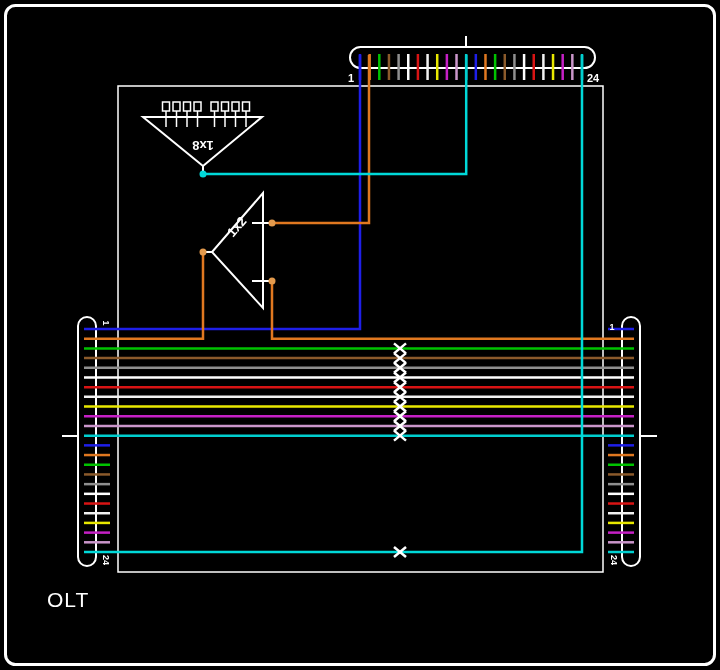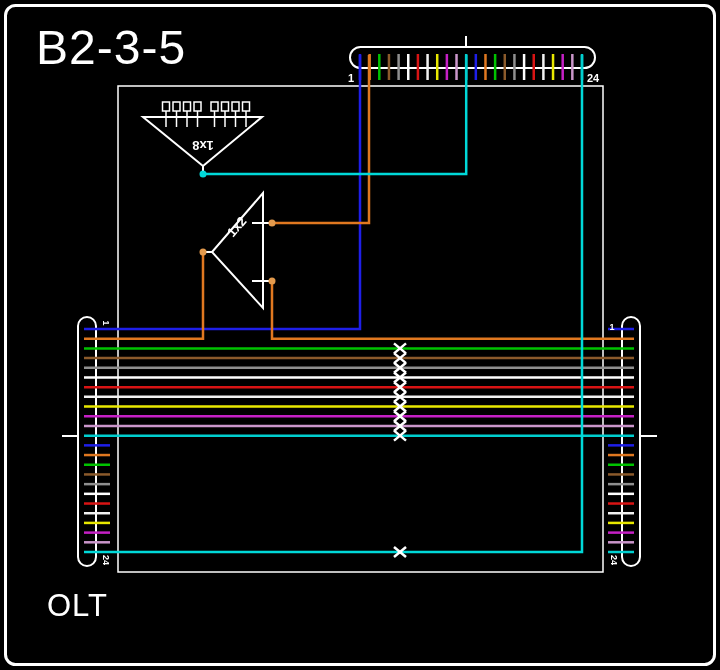--- a/index.html
+++ b/index.html
@@ -1,21 +1,21 @@
 <!DOCTYPE html>
 <html><head>
 <meta charset="utf-8">
 <style>
   html,body{margin:0;padding:0;background:#000;}
   #screen{position:relative;width:720px;height:670px;background:#000;overflow:hidden;
           font-family:"Liberation Sans",sans-serif;}
   #diagram-svg{position:absolute;left:0;top:0;}
   .overlay-label{position:absolute;color:#fff;font-family:"Liberation Sans",sans-serif;}
   #title-label{left:36px;top:20px;font-size:48px;letter-spacing:1px;}
-  #olt-label{left:47px;top:588px;font-size:31px;letter-spacing:1px;}
+  #olt-label{left:47px;top:588px;font-size:21px;letter-spacing:1px;}
 </style>
 </head>
 <body>
 
 <div id="screen">
   <svg id="diagram-svg" width="720" height="670" viewBox="0 0 720 670">
       <rect x="5.5" y="5.5" width="709" height="659" rx="10" fill="none" stroke="#ffffff" stroke-width="3"></rect>
       <rect x="118" y="86" width="485" height="486" fill="none" stroke="#ffffff" stroke-width="1.5"></rect>
       <rect x="350" y="47" width="245" height="21" rx="10.5" fill="none" stroke="#ffffff" stroke-width="2"></rect>
       <rect x="78" y="317" width="18" height="249" rx="9" fill="none" stroke="#ffffff" stroke-width="2"></rect>
@@ -137,15 +137,14 @@
       <circle cx="203" cy="252" r="3.5" fill="#e39a4d"></circle>
       <circle cx="272" cy="223" r="3.5" fill="#e39a4d"></circle>
       <circle cx="272" cy="281" r="3.5" fill="#e39a4d"></circle>
       <text x="354" y="82" fill="#ffffff" font-size="11" font-weight="bold" font-family="&quot;Liberation Sans&quot;,sans-serif" text-anchor="end">1</text>
       <text x="587" y="82" fill="#ffffff" font-size="11" font-weight="bold" font-family="&quot;Liberation Sans&quot;,sans-serif" text-anchor="start">24</text>
       <text x="106" y="326" fill="#ffffff" font-size="9" font-weight="bold" font-family="&quot;Liberation Sans&quot;,sans-serif" text-anchor="middle" transform="rotate(90 106 323)">1</text>
       <text x="103" y="560" fill="#ffffff" font-size="9" font-weight="bold" font-family="&quot;Liberation Sans&quot;,sans-serif" text-anchor="middle" transform="rotate(90 103 560)">24</text>
       <text x="612" y="330" fill="#ffffff" font-size="9" font-weight="bold" font-family="&quot;Liberation Sans&quot;,sans-serif" text-anchor="middle">1</text>
       <text x="611" y="560" fill="#ffffff" font-size="9" font-weight="bold" font-family="&quot;Liberation Sans&quot;,sans-serif" text-anchor="middle" transform="rotate(90 611 560)">24</text>
     </svg>
-  <div id="title-label" class="overlay-label">B2-3-5</div>
   <div id="olt-label" class="overlay-label">OLT</div>
 </div>
 
 </body></html>

